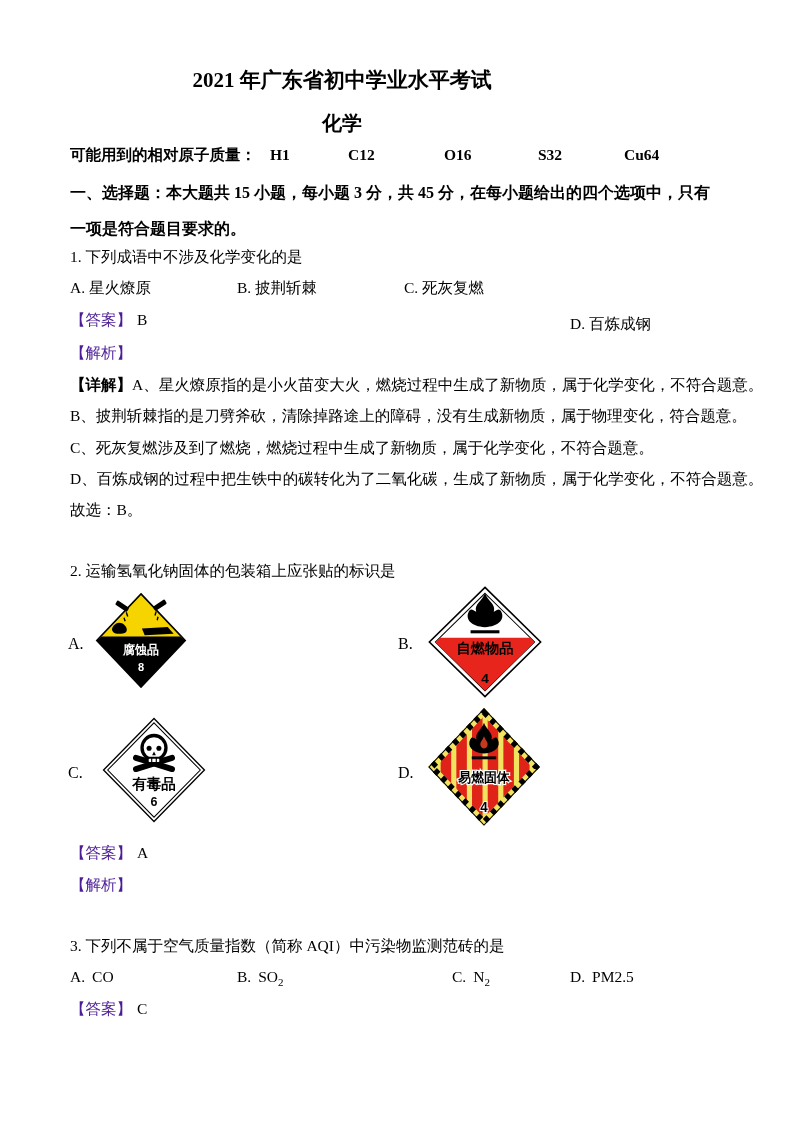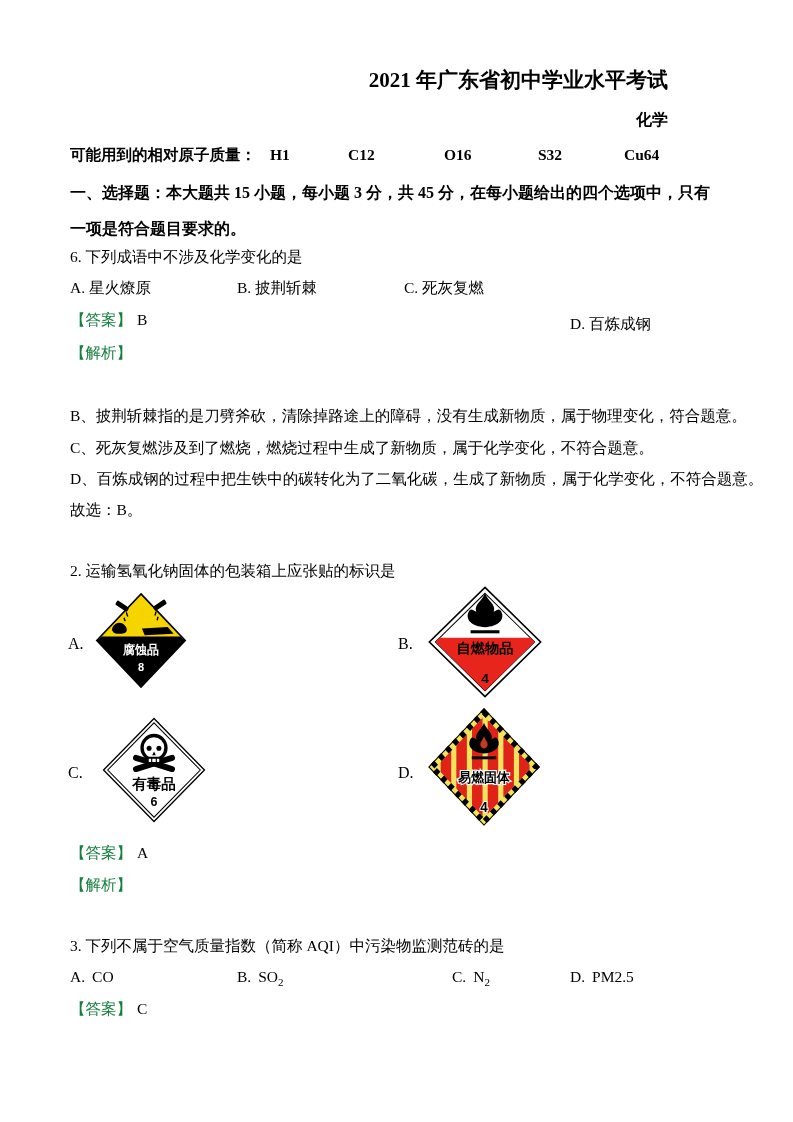--- a/index.html
+++ b/index.html
@@ -1,26 +1,26 @@
 <!DOCTYPE html>
 <html><head>
 <meta charset="utf-8">
 <style>
   html,body{margin:0;padding:0;background:#ffffff;}
   .page{
     position:relative;width:793px;height:1122px;background:#ffffff;
     font-family:"Liberation Serif","DejaVu Serif",serif;color:#000;overflow:hidden;
   }
-  .ttl{position:absolute;left:0;width:668px;text-align:right;font-weight:700;margin:0;}
+  .ttl{position:absolute;left:8px;width:668px;text-align:center;font-weight:700;margin:0;}
   .ttl.main{top:66px;font-size:21px;}
-  .ttl.sub{top:110px;font-size:16px;}
+  .ttl.sub{top:110px;font-size:20px;}
   .ln{position:absolute;left:70px;font-size:15.5px;line-height:22px;white-space:nowrap;}
   .bold{font-weight:700;}
   .sec{font-size:16px;line-height:24px;font-weight:700;}
-  .blue{color:#15803d;}
+  .blue{color:#4c1d95;}
   .ansv{margin-left:5px;}
   .opt{position:absolute;top:0;}
   .opt .pre{margin-right:7px;}
   sub{font-size:11px;line-height:0;}
   .mass{position:absolute;top:0;font-weight:700;}
   .slabel{position:absolute;font-size:16px;line-height:20px;}
   .sign{position:absolute;}
   svg text{font-family:"Liberation Sans","DejaVu Sans",sans-serif;text-anchor:middle;}
   .sgt-w{fill:#ffffff;font-weight:700;font-size:13px;}
   .sgt-w8{fill:#ffffff;font-weight:700;font-size:12px;}
@@ -43,32 +43,35 @@
     <span class="mass" style="left:200px;">H1</span>
     <span class="mass" style="left:278px;">C12</span>
     <span class="mass" style="left:374px;">O16</span>
     <span class="mass" style="left:468px;">S32</span>
     <span class="mass" style="left:554px;">Cu64</span>
   </div>
 
   <div class="ln sec" style="top:181px;">一、选择题：本大题共 15 小题，每小题 3 分，共 45 分，在每小题给出的四个选项中，只有</div>
   <div class="ln sec" style="top:217px;">一项是符合题目要求的。</div>
 
-  <div class="ln" style="top:246px;">6. 下列成语中不涉及化学变化的是</div>
+  <div class="ln" style="top:246px;">1. 下列成语中不涉及化学变化的是</div>
   <div class="ln" style="top:277px;width:680px;">
     <span class="opt" style="left:0;">A. 星火燎原</span>
     <span class="opt" style="left:167px;">B. 披荆斩棘</span>
     <span class="opt" style="left:334px;">C. 死灰复燃</span>
     <span class="opt" style="left:500px;margin-top:36px;">D. 百炼成钢</span>
   </div>
   <div class="ln" style="top:309px;">
     <span class="blue">【答案】</span><span class="ansv">B</span>
   </div>
   <div class="ln" style="top:342px;">
     <span class="blue">【解析】</span>
+  </div>
+  <div class="ln" style="top:374px;">
+    <span class="bold">【详解】</span><span>A、星火燎原指的是小火苗变大火，燃烧过程中生成了新物质，属于化学变化，不符合题意。</span>
   </div>
   <div class="ln" style="top:405px;">B、披荆斩棘指的是刀劈斧砍，清除掉路途上的障碍，没有生成新物质，属于物理变化，符合题意。</div>
   <div class="ln" style="top:437px;">C、死灰复燃涉及到了燃烧，燃烧过程中生成了新物质，属于化学变化，不符合题意。</div>
   <div class="ln" style="top:468px;">D、百炼成钢的过程中把生铁中的碳转化为了二氧化碳，生成了新物质，属于化学变化，不符合题意。</div>
   <div class="ln" style="top:499px;">故选：B。</div>
 
   <div class="ln" style="top:560px;">2. 运输氢氧化钠固体的包装箱上应张贴的标识是</div>
 
   <span class="slabel" style="left:68px;top:634px;">A.</span>
   <span class="slabel" style="left:398px;top:634px;">B.</span>

